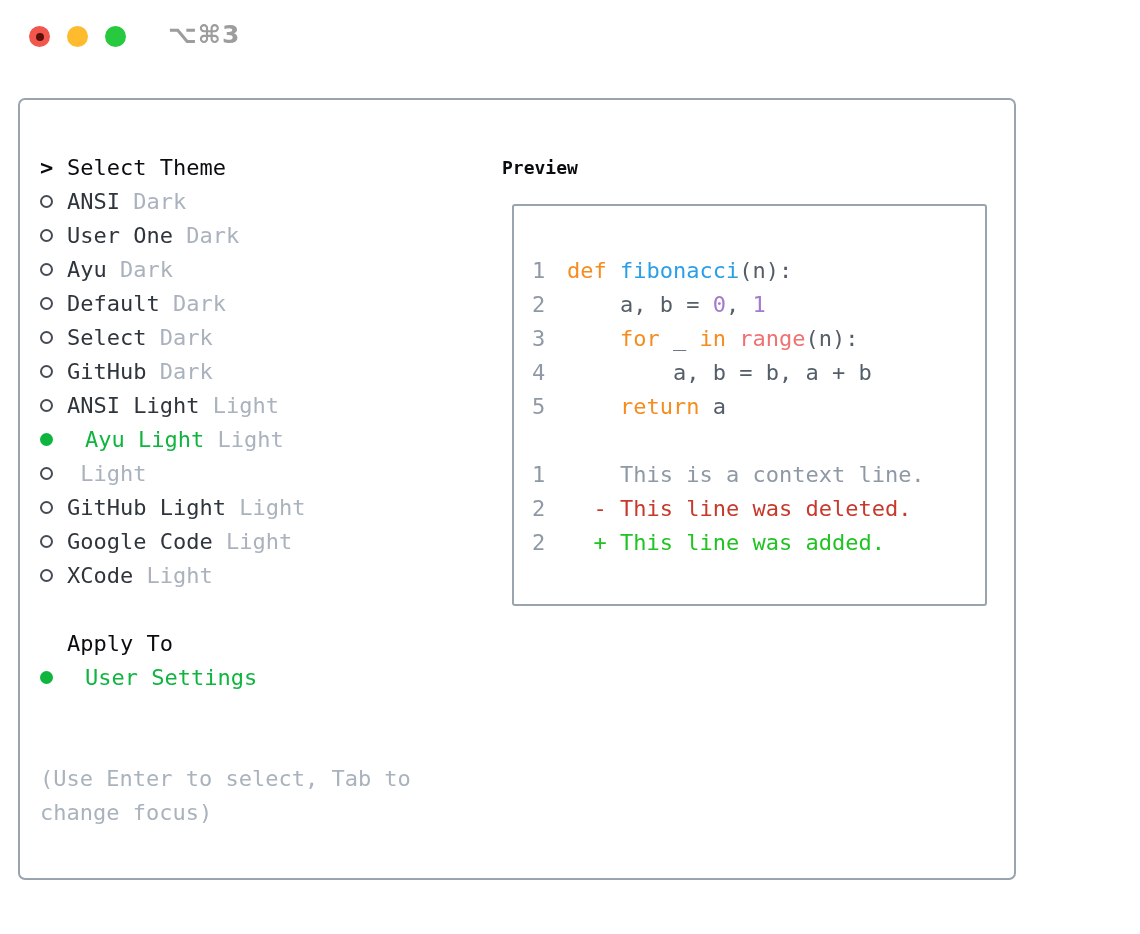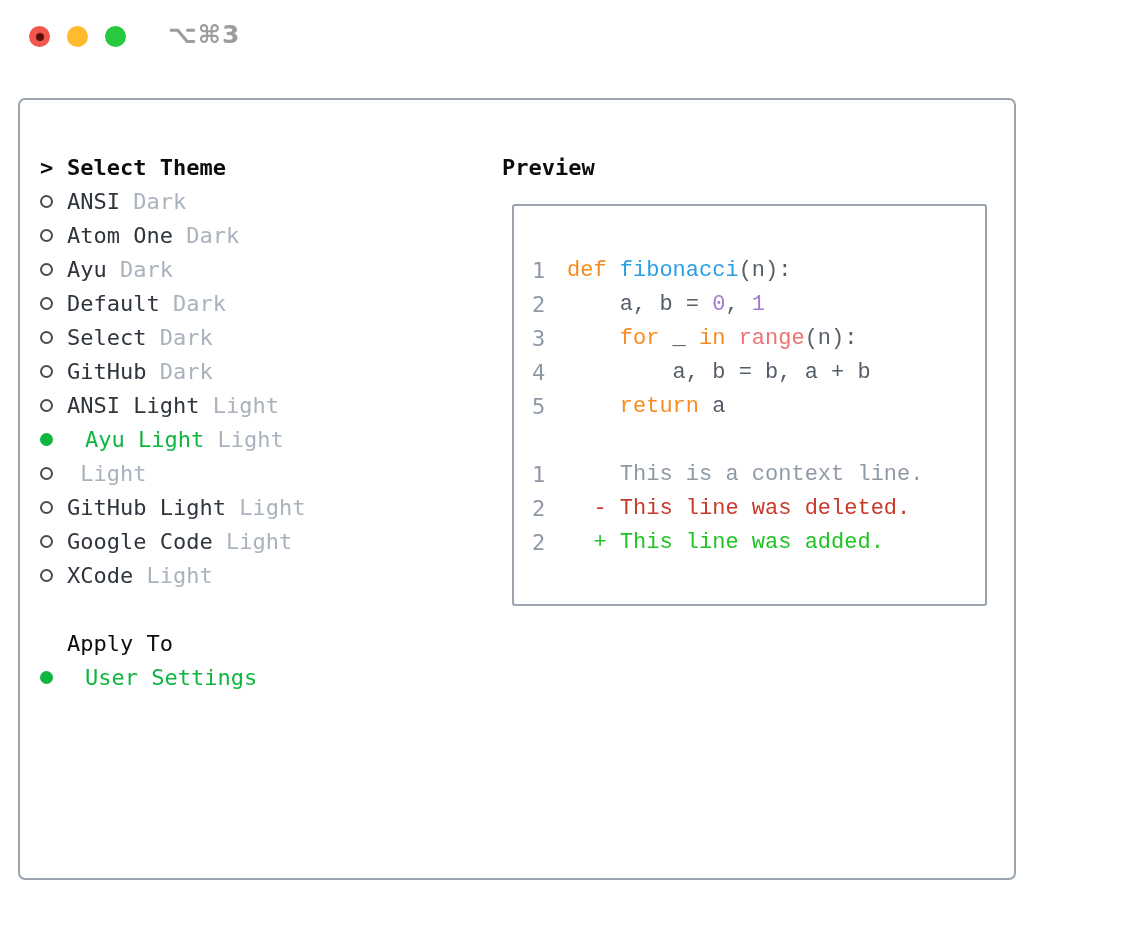--- a/index.html
+++ b/index.html
@@ -23,43 +23,43 @@
                 color:var(--title_gray);}
 
   
   .main-box{position:absolute;left:18px;top:98px;width:994px;height:778px;
             border:2px solid var(--border);border-radius:7px;background:#fff;}
 
   .row{display:flex;align-items:center;height:34px;font-size:22px;
        white-space:pre;}
   .bullet{display:inline-flex;align-items:center;width:27px;flex:0 0 27px;}
   .prompt{font-weight:700;color:var(--header_black);}
-  .hdr{font-weight:700;color:var(--header_black);}
+  .hdr{font-weight:400;color:var(--header_black);}
   .circle{width:13px;height:13px;border:2px solid var(--radio_outline);
           border-radius:50%;box-sizing:border-box;display:inline-block;}
   .circle.sel{background:var(--accent_green);border-color:var(--accent_green);}
   .name{color:var(--text_dark);}
   .name.green{color:var(--accent_green);margin-left:18px;}
   .tag{color:var(--tag_gray);margin-left:1ch;}
 
   .theme-list{position:absolute;left:20px;top:50px;}
   .apply-block{position:absolute;left:20px;top:526px;}
   .hint{position:absolute;left:20px;top:662px;width:410px;
         font-size:22px;line-height:34px;color:var(--hint_gray);}
 
   
   .preview-title{position:absolute;left:482px;top:50px;height:34px;
-                 display:flex;align-items:center;font-size:22px;
+                 display:flex;align-items:center;font-size:18px;
                  font-weight:700;color:var(--header_black);}
   .preview-box{position:absolute;left:492px;top:104px;width:471px;height:398px;
                border:2px solid var(--border);border-radius:3px;background:#fff;}
   .code{position:absolute;left:18px;top:47px;}
   .cline{display:flex;height:34px;align-items:center;font-size:22px;}
   .lineno{width:14px;flex:0 0 14px;color:var(--lineno);text-align:left;}
-  .ctext{white-space:pre;margin-left:21px;color:var(--plain);font-family:Liberation Mono, monospace;}
+  .ctext{white-space:pre;margin-left:21px;color:var(--plain);}
   .kw{color:var(--keyword);}
   .fn{color:var(--function);}
   .num{color:var(--number);}
   .call{color:var(--call);margin-top:35px;}
   .plain{color:var(--plain);}
   .ctx{color:var(--context);}
   .del{color:var(--deleted);}
   .add{color:var(--added);margin-top:8px;}
 </style>
 </head>
@@ -80,21 +80,21 @@
 
   <div class="main-box">
 
     <div class="theme-list">
       <div class="row">
         <span class="bullet prompt">&gt;</span>
         <span class="hdr">Select Theme</span>
       </div>
       <div id="theme-items">
           <div class="row"><span class="bullet"><span class="circle"></span></span><span class="name">ANSI</span><span class="tag">Dark</span></div>
-          <div class="row"><span class="bullet"><span class="circle"></span></span><span class="name">Atom One</span><span class="tag">Dark</span></div>
+          <div class="row"><span class="bullet"><span class="circle"></span></span><span class="name">User One</span><span class="tag">Dark</span></div>
           <div class="row"><span class="bullet"><span class="circle"></span></span><span class="name">Ayu</span><span class="tag">Dark</span></div>
           <div class="row"><span class="bullet"><span class="circle"></span></span><span class="name">Default</span><span class="tag">Dark</span></div>
           <div class="row"><span class="bullet"><span class="circle"></span></span><span class="name">Select</span><span class="tag">Dark</span></div>
           <div class="row"><span class="bullet"><span class="circle"></span></span><span class="name">GitHub</span><span class="tag">Dark</span></div>
           <div class="row"><span class="bullet"><span class="circle"></span></span><span class="name">ANSI Light</span><span class="tag">Light</span></div>
           <div class="row"><span class="bullet"><span class="circle sel"></span></span><span class="name green">Ayu Light</span><span class="tag">Light</span></div>
           <div class="row"><span class="bullet"><span class="circle"></span></span><span class="tag">Light</span></div>
           <div class="row"><span class="bullet"><span class="circle"></span></span><span class="name">GitHub Light</span><span class="tag">Light</span></div>
           <div class="row"><span class="bullet"><span class="circle"></span></span><span class="name">Google Code</span><span class="tag">Light</span></div>
           <div class="row"><span class="bullet"><span class="circle"></span></span><span class="name">XCode</span><span class="tag">Light</span></div>
@@ -104,20 +104,21 @@
     <div class="apply-block">
       <div class="row">
         <span class="bullet"></span>
         <span class="hdr" style="font-weight:400;color:var(--header_black);">Apply To</span>
       </div>
       <div id="apply-items">
           <div class="row"><span class="bullet"><span class="circle sel"></span></span><span class="name green">User Settings</span></div>
         </div>
     </div>
 
+    <div class="hint">(Use Enter to select, Tab to change focus)</div>
 
     <div class="preview-title">Preview</div>
 
     <div class="preview-box">
       <div class="code" id="code-lines">
           <div class="cline">
             <span class="lineno">1</span>
             <span class="ctext"><span class="kw">def</span><span class="plain"> </span><span class="fn">fibonacci</span><span class="plain">(n):</span></span>
           </div>
           <div class="cline">

